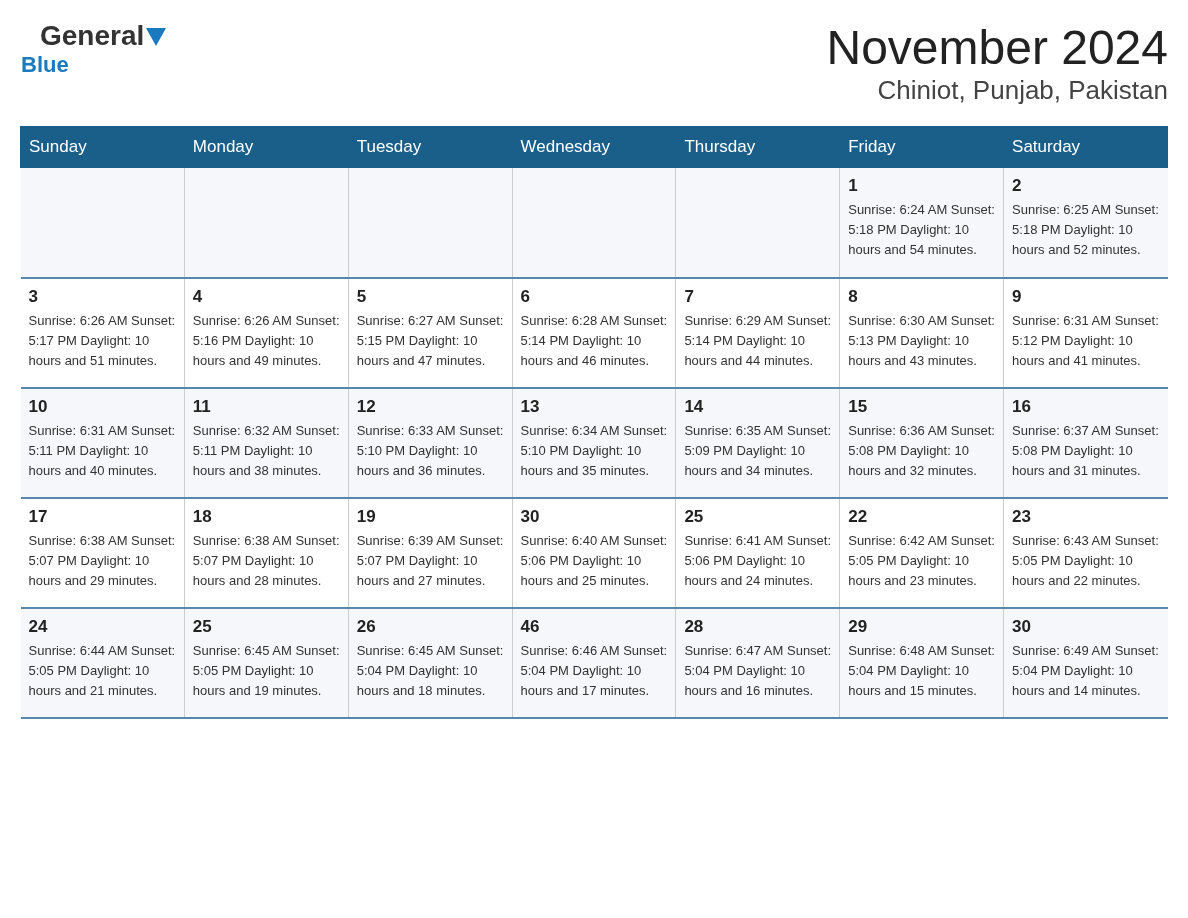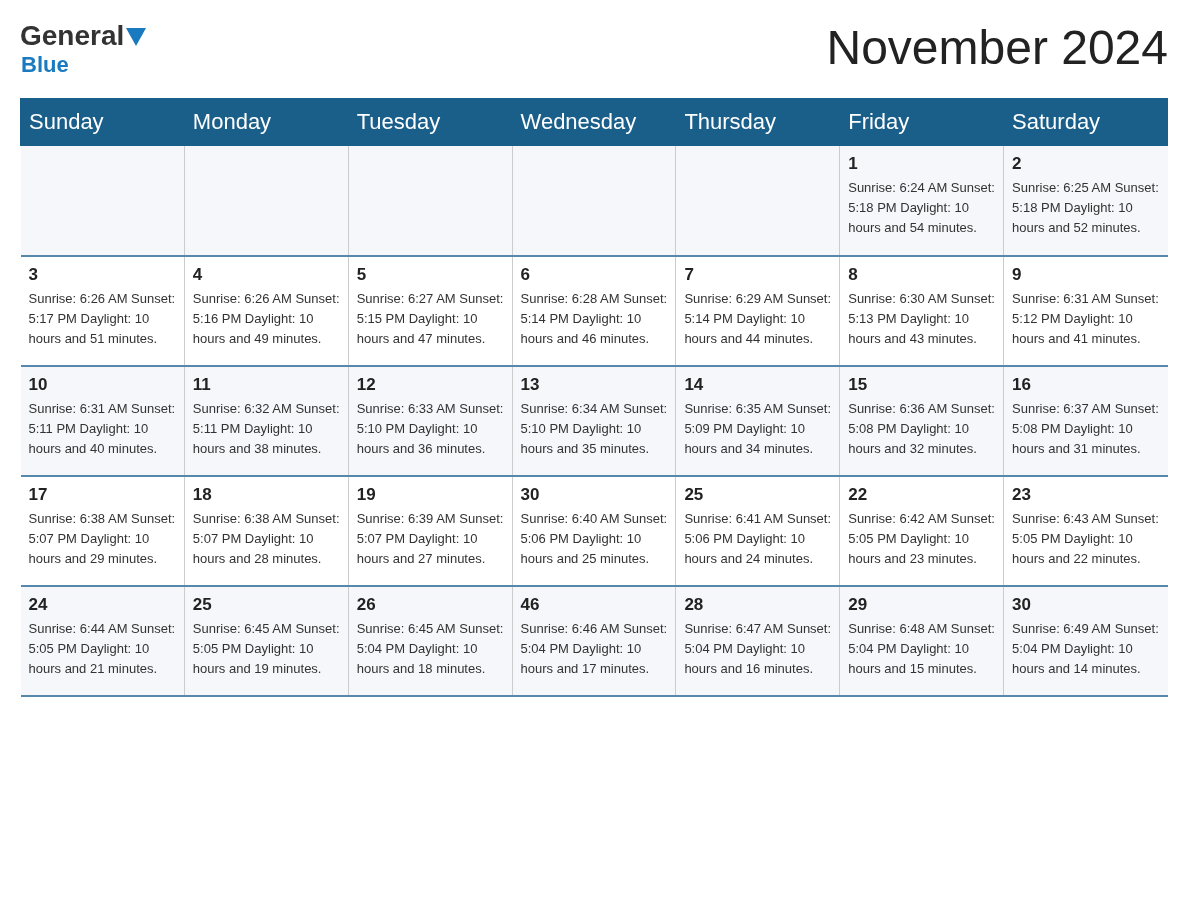--- a/index.html
+++ b/index.html
@@ -20,20 +20,21 @@
       display: flex;
       flex-direction: column;
       align-items: flex-start;
     }
     .logo-text {
       display: flex;
       align-items: center;
       font-size: 28px;
       font-weight: bold;
       color: #333;
+      margin-left: 20px;
     }
     .logo-triangle {
       width: 0;
       height: 0;
       border-left: 10px solid transparent;
       border-right: 10px solid transparent;
       border-top: 18px solid #1a7abf;
       display: inline-block;
       margin-left: 2px;
       margin-bottom: -2px;
@@ -61,21 +62,21 @@
       width: 100%;
       border-collapse: collapse;
       table-layout: fixed;
     }
     thead tr {
       background-color: #1a5f8a;
     }
     thead th {
       color: #fff;
       padding: 10px 8px;
-      font-size: 22px;
+      font-size: 17px;
       font-weight: normal;
       text-align: left;
       border: 1px solid #1a5f8a;
     }
     tbody tr {
       border-bottom: 2px solid #5588aa;
     }
     tbody td {
       vertical-align: top;
       padding: 8px;
@@ -114,20 +115,21 @@
     <div class="logo-text">
       <span style="color:#333;font-weight:bold;font-size:28px;">General</span>
       <span class="logo-triangle"></span>
     </div>
     <div>
       <span class="logo-sub">Blue</span>
     </div>
   </div>
   <div class="title-block">
     <div class="month-title">November 2024</div>
+    <div class="location-title">Chiniot, Punjab, Pakistan</div>
   </div>
 </div>
 
 <table>
   <thead>
     <tr>
     <th>Sunday</th>
         <th>Monday</th>
         <th>Tuesday</th>
         <th>Wednesday</th>

